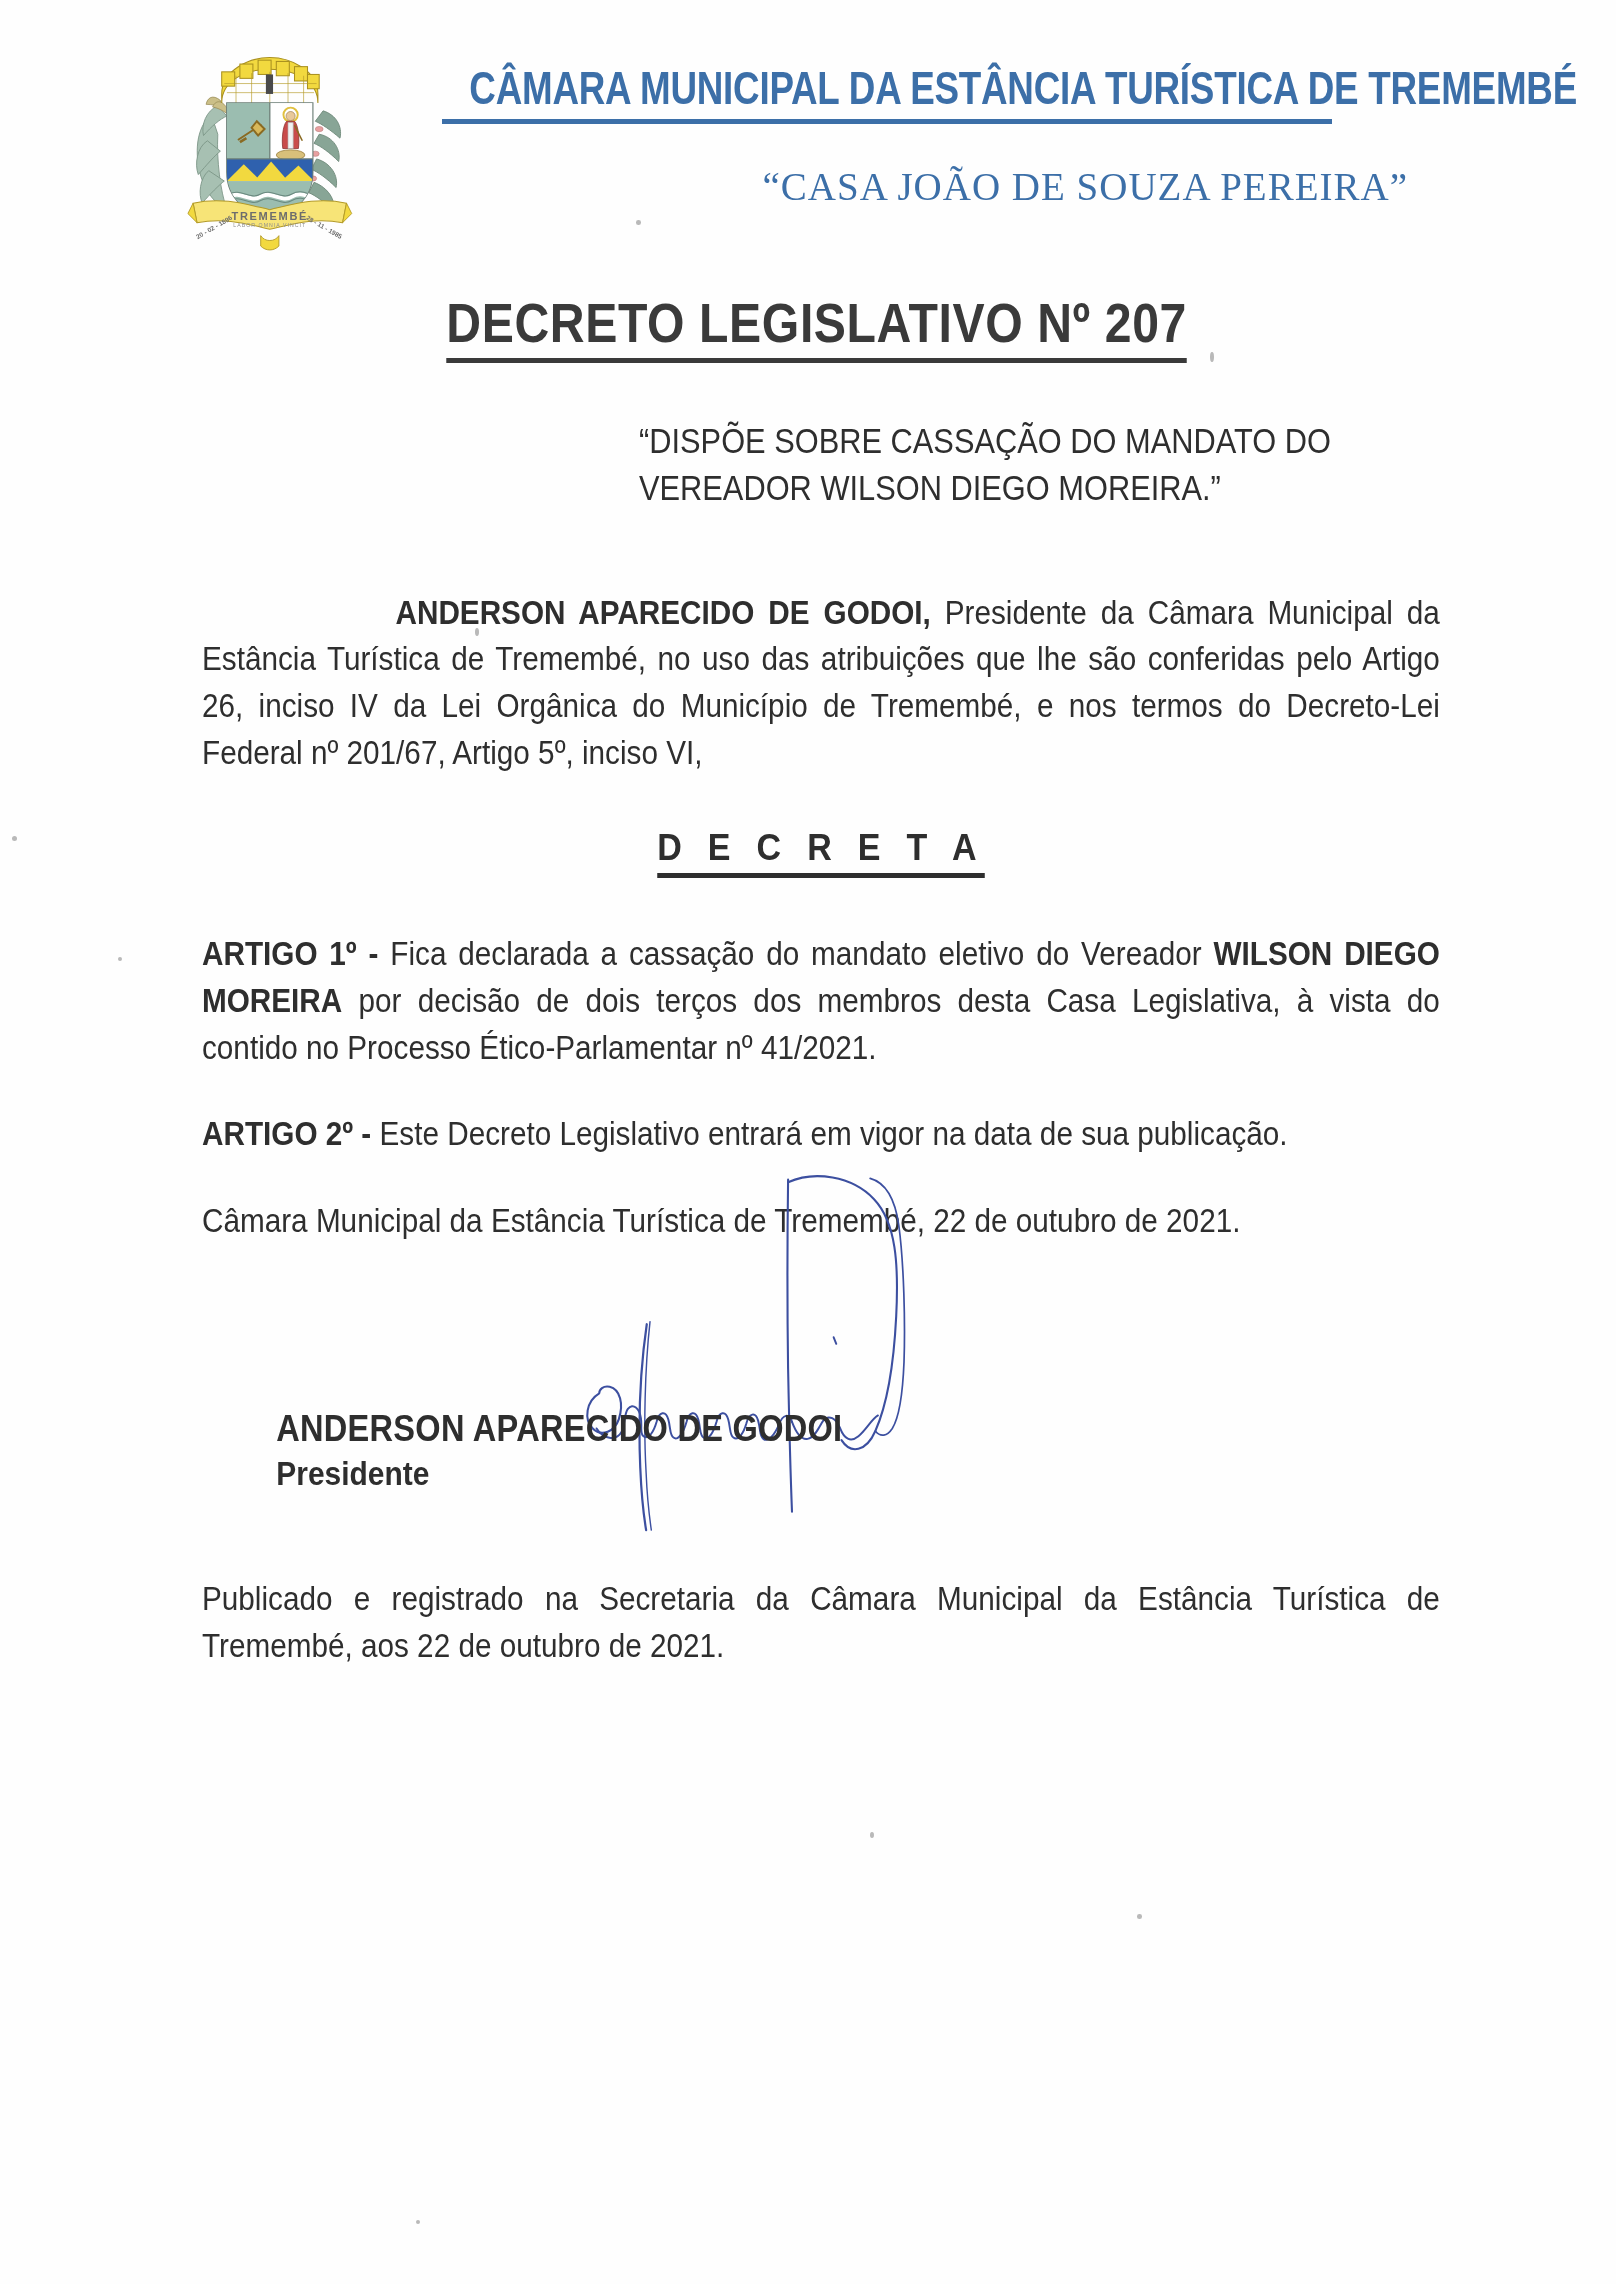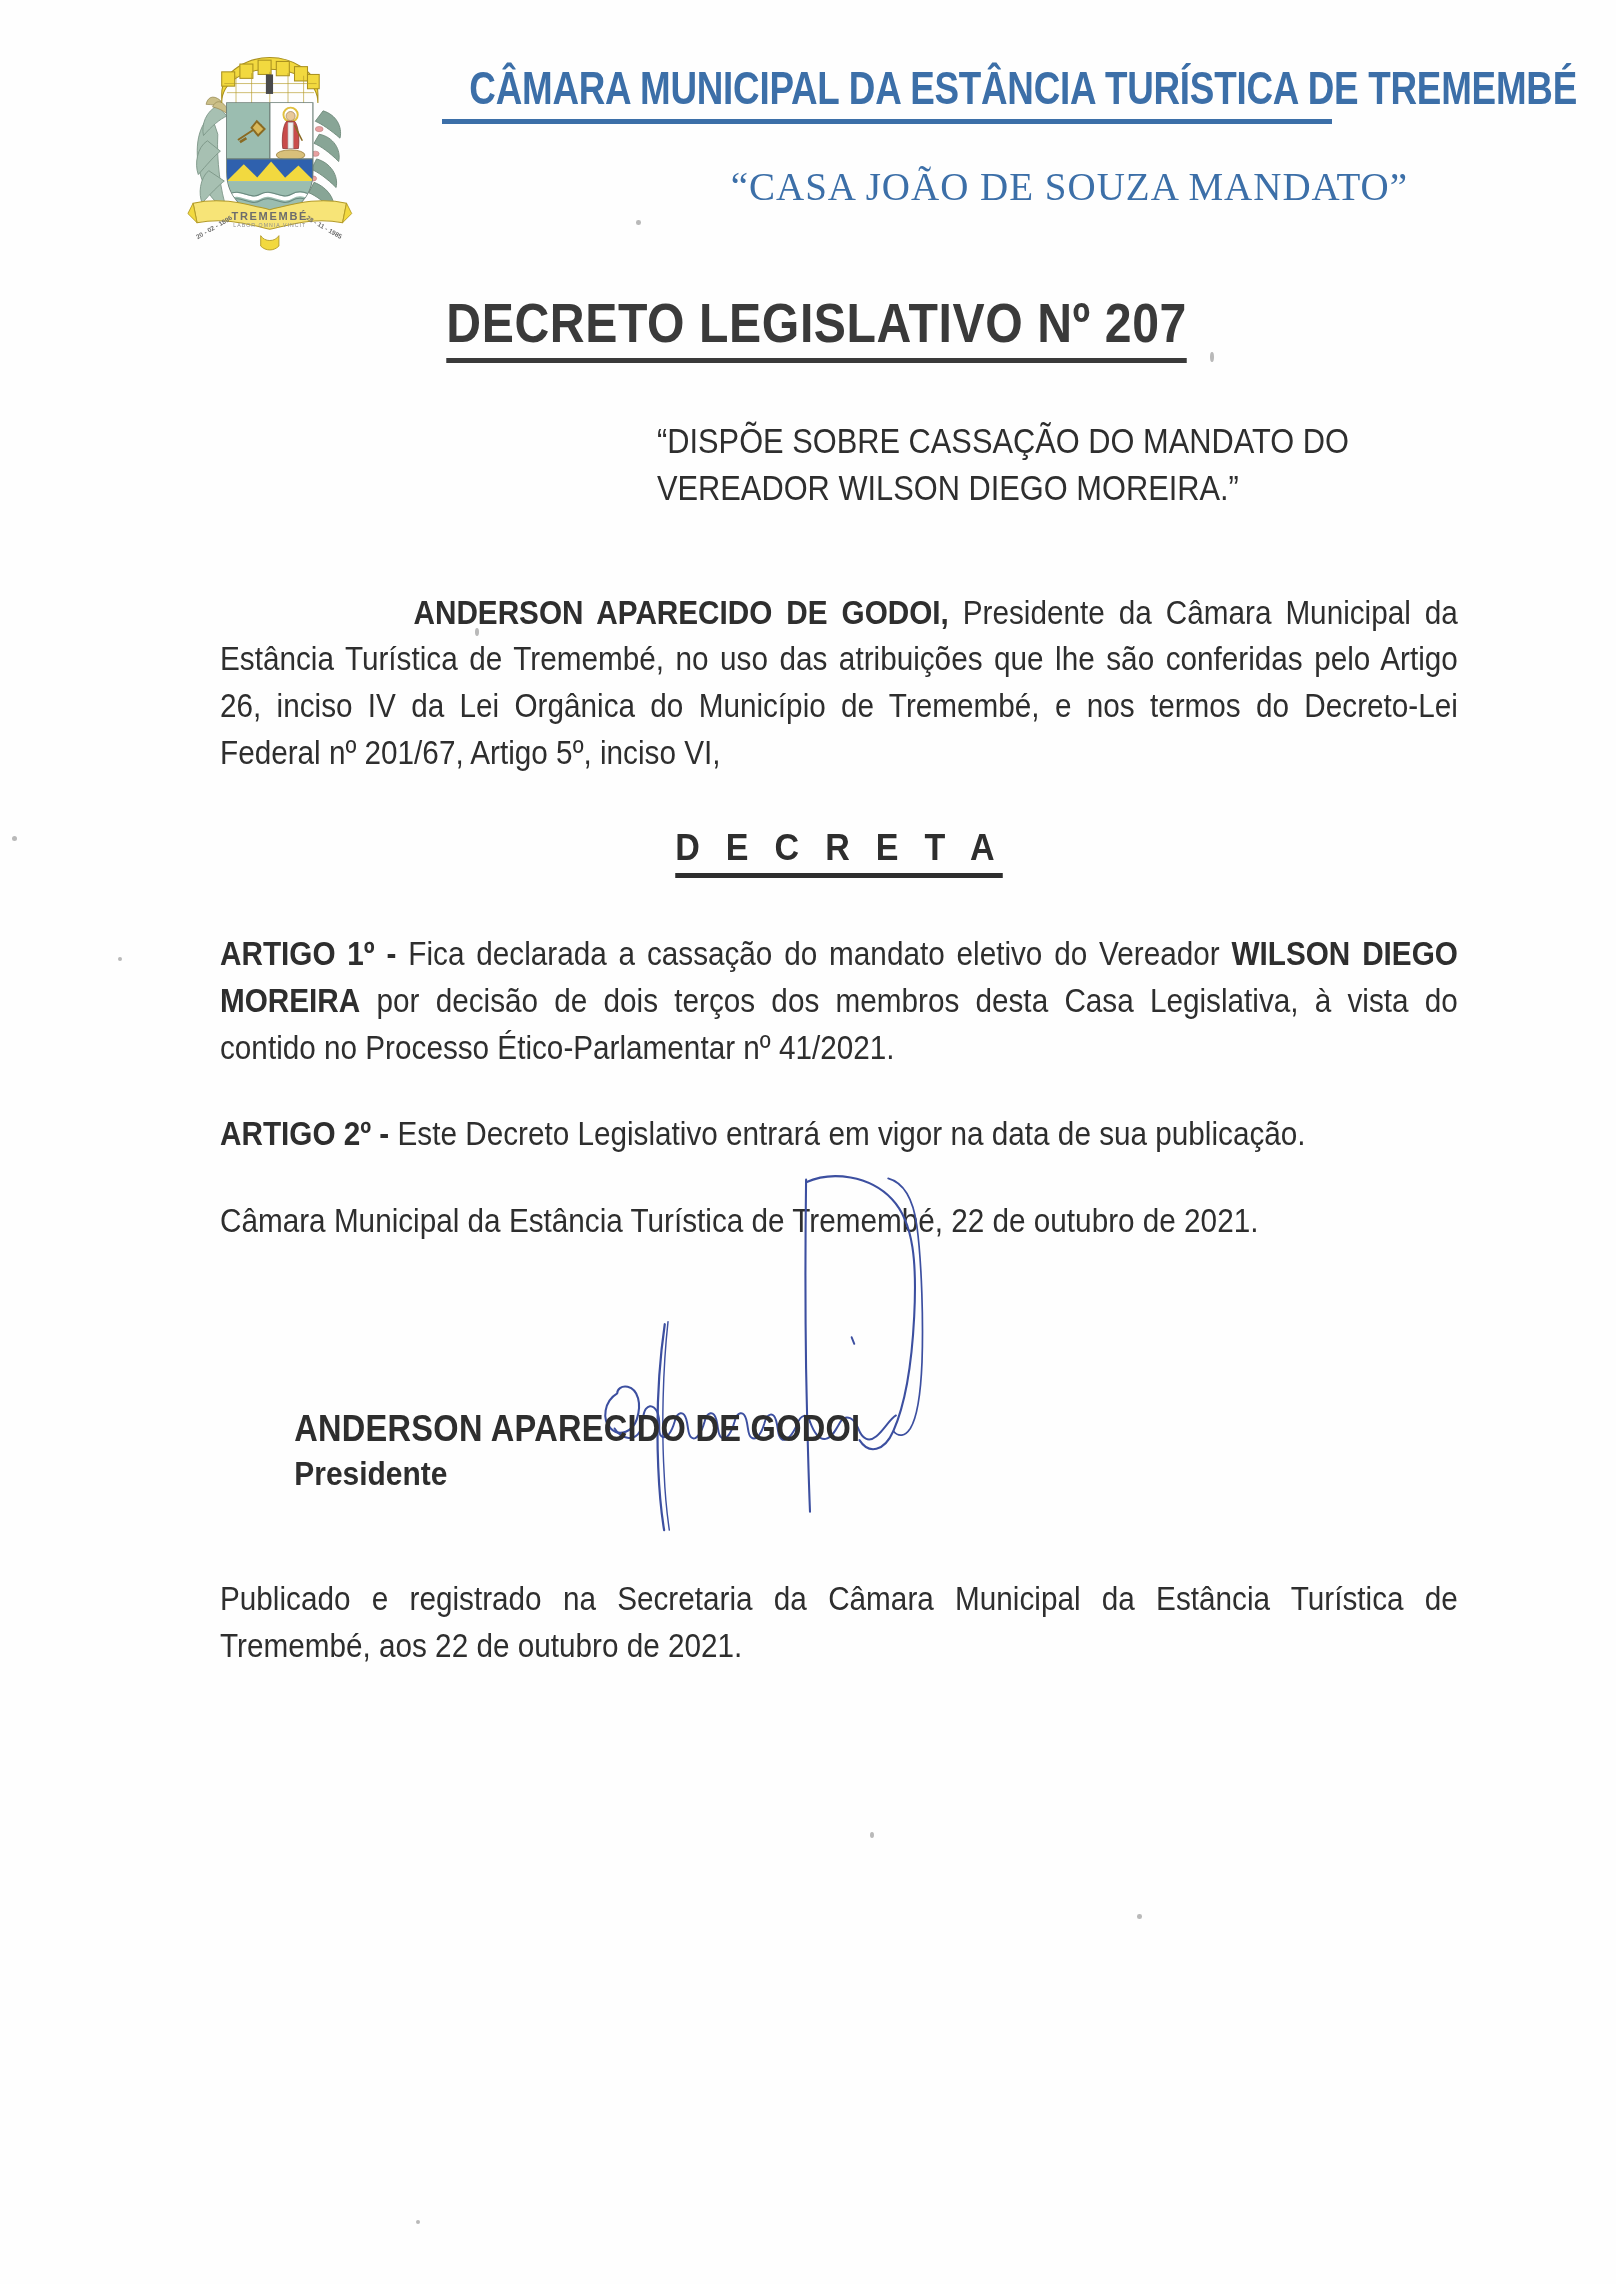--- a/index.html
+++ b/index.html
@@ -91,21 +91,21 @@
     transform: scaleX(0.86);
     transform-origin: center center;
     border-bottom: 5.9px solid #3a3a3a;
     padding-bottom: 6.5px;
     white-space: nowrap;
   }
 
   
   .body-col {
     position: absolute;
-    left: 220px;
+    left: 202px;
     width: 1238px;
     top: 417px;
   }
   .t {
     font-family: "Liberation Sans", sans-serif;
     font-size: 33px;
     line-height: 1.42;
     color: #2e2e2e;
     transform: scaleX(0.90);
     transform-origin: left center;
@@ -284,21 +284,21 @@
           <text x="48" y="286" text-anchor="middle" font-family="Liberation Sans, sans-serif" font-size="10" font-weight="700" fill="#6d6d6d" transform="rotate(-30 48 286)">20 - 02 - 1896</text>
           <text x="214" y="286" text-anchor="middle" font-family="Liberation Sans, sans-serif" font-size="10" font-weight="700" fill="#6d6d6d" transform="rotate(30 214 286)">28 - 11 - 1985</text>
           <path d="M118 296 C124 306 140 306 146 296 L146 312 C138 320 126 320 118 312 Z" fill="#f2d93f" stroke="#b39a28" stroke-width="1.4"></path>
         </g>
       </svg>
     </div>
 
     <div class="header-text">
       <div class="org-title">CÂMARA MUNICIPAL DA ESTÂNCIA TURÍSTICA DE TREMEMBÉ</div>
       <div class="org-rule"></div>
-      <div class="org-sub">“CASA JOÃO DE SOUZA MANDATO”</div>
+      <div class="org-sub">“CASA JOÃO DE SOUZA PEREIRA”</div>
     </div>
   </div>
 
   <div class="doc-title-wrap">
     <span class="doc-title">DECRETO LEGISLATIVO Nº 207</span>
   </div>
 
   <div class="body-col">
 
     <div class="t subject">

